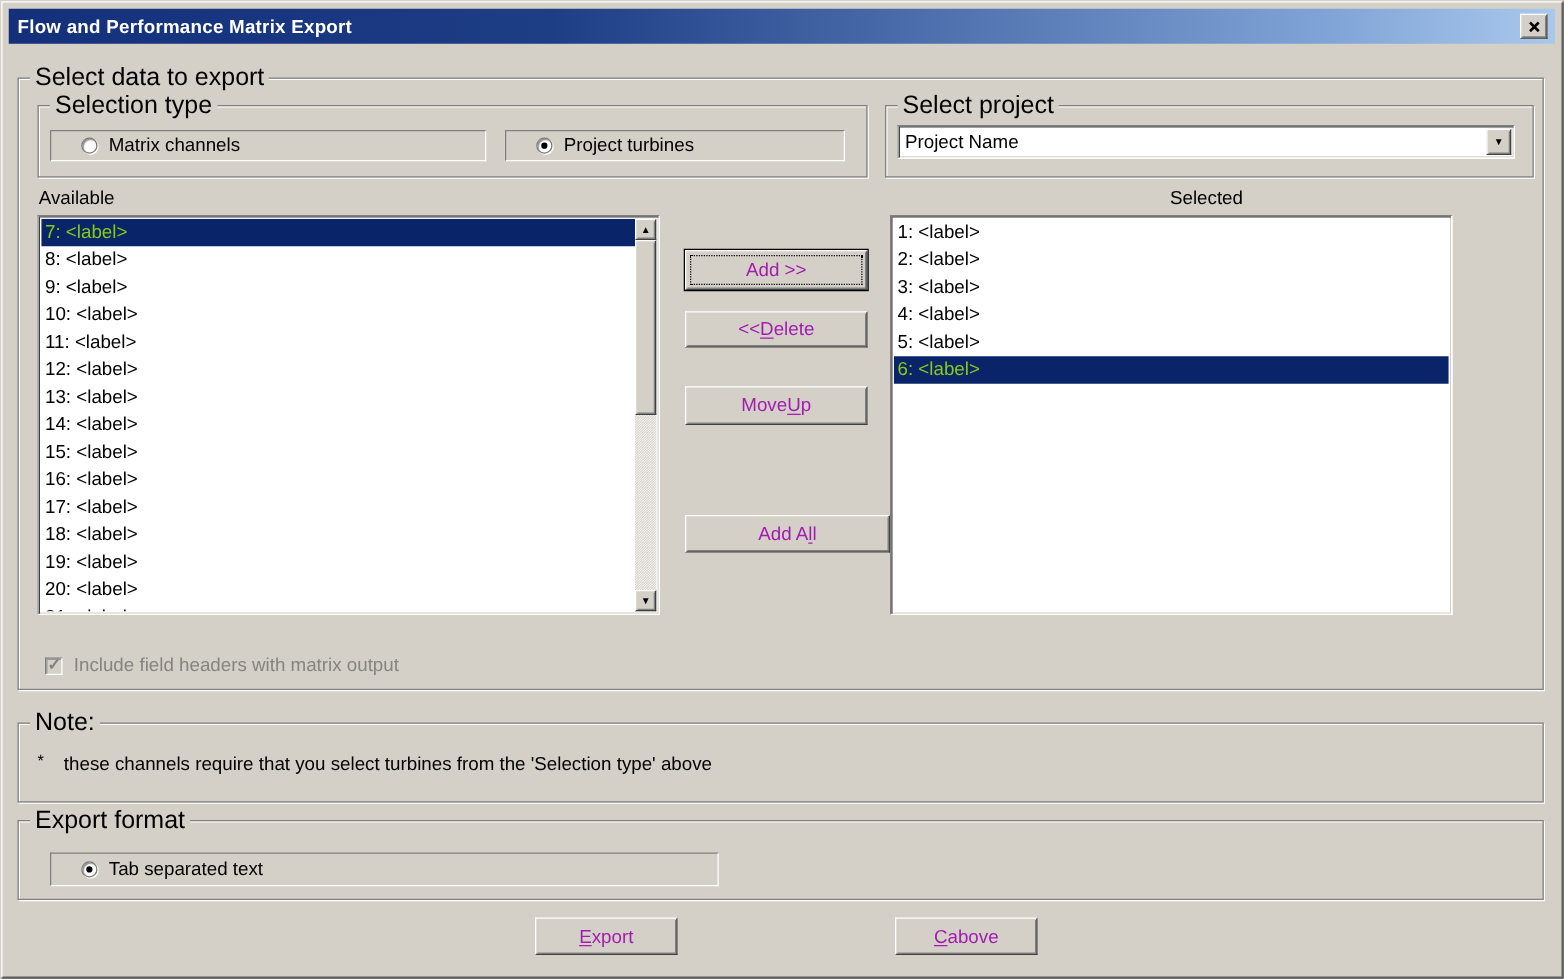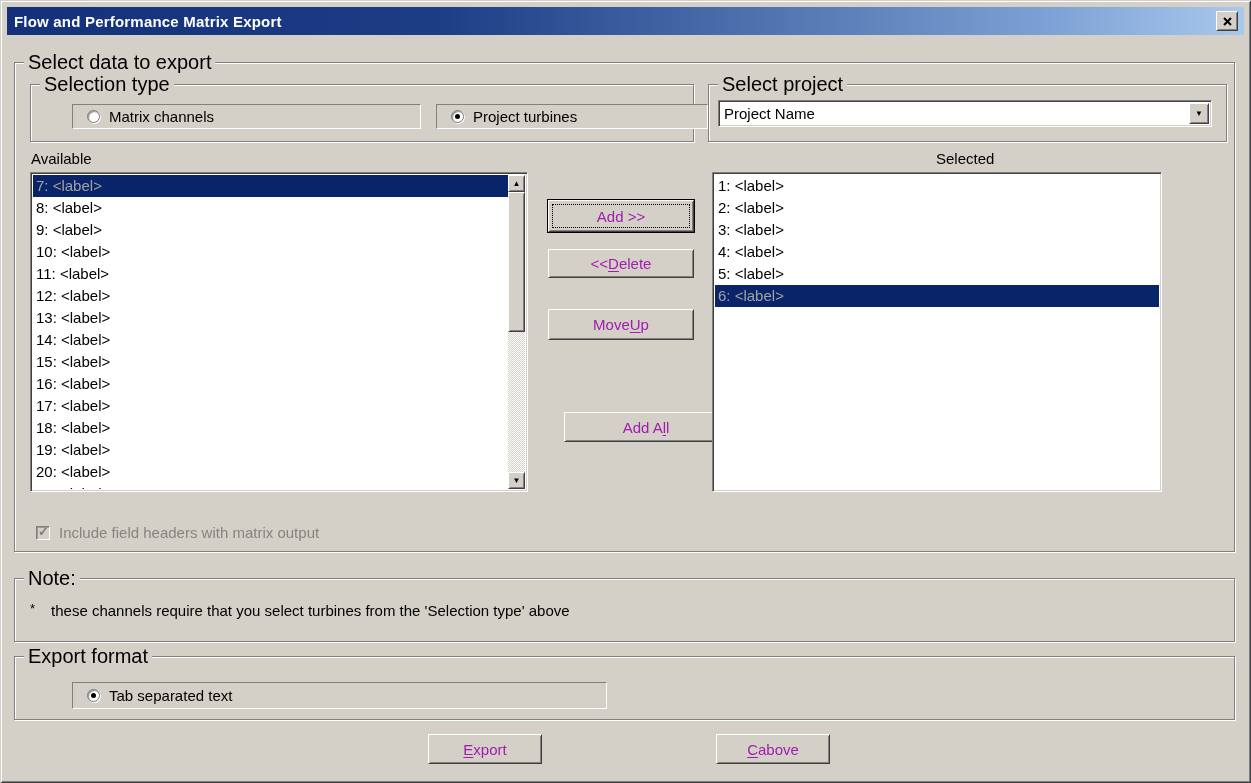--- a/index.html
+++ b/index.html
@@ -44,21 +44,21 @@
   .g-selectdata { left: 14px; top: 62px; width: 1221px; height: 490px; }
   .g-seltype    { left: 30px; top: 84px; width: 664px; height: 58px; }
   .g-selproject { left: 708px; top: 84px; width: 519px; height: 58px; }
   .g-note       { left: 14px; top: 578px; width: 1221px; height: 64px; }
   .g-format     { left: 14px; top: 656px; width: 1221px; height: 64px; }
 
   
   .sunken-panel {
     position: absolute; background: #d4d0c8;
     border: 1px solid; border-color: #808080 #ffffff #ffffff #808080;
-    display: flex; align-items: center; padding-left: 14px; margin-left: 32px;
+    display: flex; align-items: center; padding-left: 24px;
   }
   .p-matrix   { left: 40px;  top: 104px; width: 349px; height: 25px; }
   .p-turbines { left: 404px; top: 104px; width: 272px; height: 25px; }
   .p-tabsep   { left: 40px;  top: 682px; width: 535px; height: 27px; }
 
   .radio {
     width: 13px; height: 13px; border-radius: 50%; background: #ffffff;
     border: 1px solid #787878; position: relative; flex: 0 0 auto;
     box-shadow: inset 1px 1px 1px rgba(64,64,64,0.6), 1px 1px 0 rgba(255,255,255,0.9);
   }
@@ -93,21 +93,21 @@
     position: absolute; background: #ffffff;
     border: 1px solid; border-color: #808080 #ffffff #ffffff #808080;
     box-shadow: inset 1px 1px 0 #404040, inset -1px -1px 0 #d4d0c8;
     overflow: hidden;
   }
   .lb-available { left: 30px; top: 172px; width: 498px; height: 320px; }
   .lb-selected  { left: 712px; top: 172px; width: 450px; height: 320px; }
   .list-inner { position: absolute; left: 2px; top: 2px; right: 2px; bottom: 2px; overflow: hidden; }
   .lb-available .list-inner { right: 19px; }
   .list-row { height: 22px; line-height: 22px; padding-left: 3px; white-space: nowrap; }
-  .list-row.selected { background: #0a246a; color: #a3a3a3; }
+  .list-row.selected { background: #0a246a; color: #84cc16; }
 
   
   .scrollbar {
     position: absolute; top: 2px; right: 2px; bottom: 2px; width: 17px;
     background: #e8e6e0;
     background-image:
       linear-gradient(45deg, #ffffff 25%, transparent 25%, transparent 75%, #ffffff 75%),
       linear-gradient(45deg, #ffffff 25%, transparent 25%, transparent 75%, #ffffff 75%);
     background-color: #d4d0c8; background-size: 2px 2px; background-position: 0 0, 1px 1px;
   }
@@ -136,21 +136,21 @@
   }
   .btn-default { box-shadow: 0 0 0 1px #000000, inset 1px 1px 0 #d4d0c8, inset -1px -1px 0 #808080; }
   .btn-default::after {
     content: ""; position: absolute; left: 3px; top: 3px; right: 3px; bottom: 3px;
     border: 1px dotted #000;
   }
   .b-add      { left: 548px; top: 200px; width: 146px; height: 32px; }
   .b-delete   { left: 548px; top: 249px; width: 146px; height: 29px; }
   .b-moveup   { left: 548px; top: 309px; width: 146px; height: 31px; }
   .b-movedown { left: 548px; top: 356px; width: 146px; height: 31px; }
-  .b-addall   { left: 548px; top: 412px; width: 164px; height: 30px; margin-left: 16px; }
+  .b-addall   { left: 548px; top: 412px; width: 164px; height: 30px; }
   .b-export   { left: 428px; top: 734px; width: 114px; height: 30px; }
   .b-cancel   { left: 716px; top: 734px; width: 114px; height: 30px; }
   .u { text-decoration: underline; text-underline-offset: 2px; }
 
   
   .check-row { position: absolute; left: 36px; top: 524px; display: flex; align-items: center; }
   .checkbox {
     width: 14px; height: 14px; background: #d4d0c8; position: relative; flex: 0 0 auto;
     border: 1px solid; border-color: #808080 #ffffff #ffffff #808080;
     box-shadow: inset 1px 1px 0 #9c9a94;

